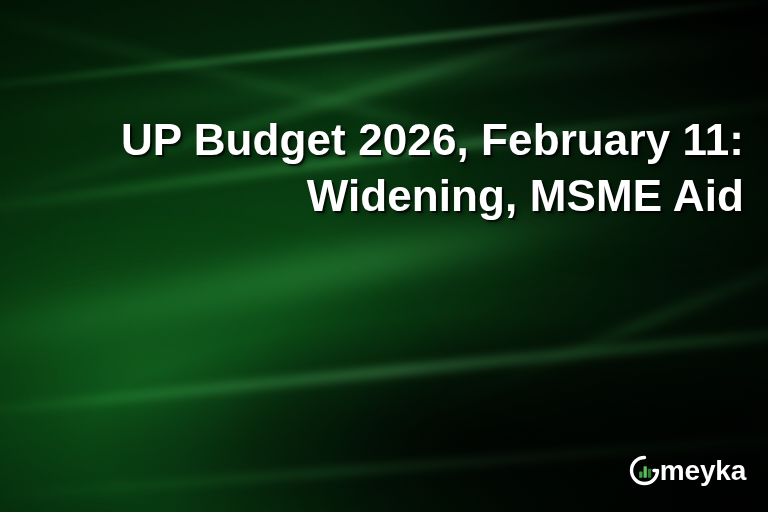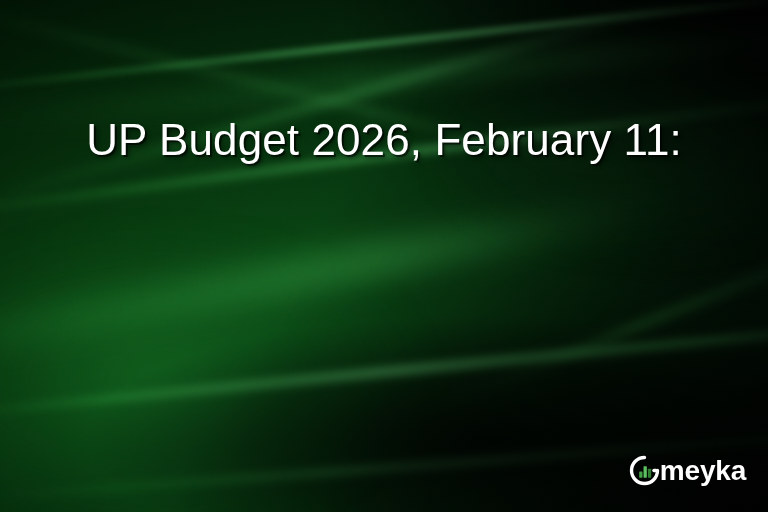--- a/index.html
+++ b/index.html
@@ -190,26 +190,27 @@
     top: 112px;
     text-align: center;
     padding: 0 24px;
     box-sizing: border-box;
   }
   .title-line {
     display: block;
     color: #ffffff;
     font-size: 44px;
     line-height: 56px;
-    font-weight: 400;
+    font-weight: 700;
     letter-spacing: 0.1px;
     white-space: nowrap;
     text-shadow:
       2px 2px 0 rgba(0,0,0,0.55),
       3px 3px 4px rgba(0,0,0,0.45);
+    text-align: right;
   }
 
   
   #logo {
     position: absolute;
     right: 22px;
     bottom: 26px;
     display: flex;
     align-items: center;
   }
@@ -246,20 +247,21 @@
   <div class="streak s6"></div>
   <div class="streak s8"></div>
   <div class="streak s7"></div>
 
   <div class="bg-layer bg-dark-lens"></div>
   <div class="bg-layer bg-vign-tr"></div>
   <div class="bg-layer bg-vign-br"></div>
 
   <div id="title-block">
     <span class="title-line">UP Budget 2026, February 11:</span>
+    <span class="title-line">Widening, MSME Aid</span>
   </div>
 
   <div id="logo">
     <svg id="logo-mark" viewBox="0 0 32 32" aria-hidden="true">
 
       <path d="M16 2.6
                A13.4 13.4 0 1 0 29.4 16" fill="none" stroke="#ffffff" stroke-width="3.5" stroke-linecap="round"></path>
 
       <rect x="24.0" y="14.25" width="5.6" height="3.5" rx="1.75" fill="#ffffff"></rect>
 

